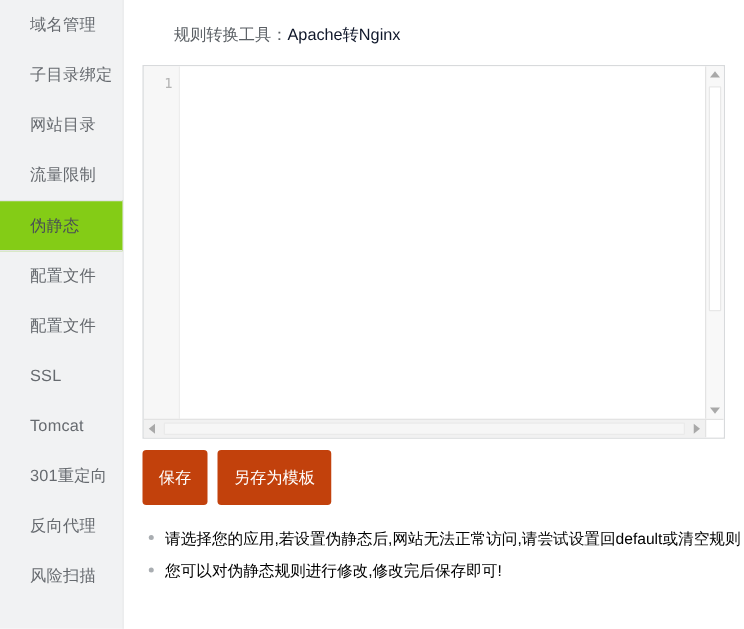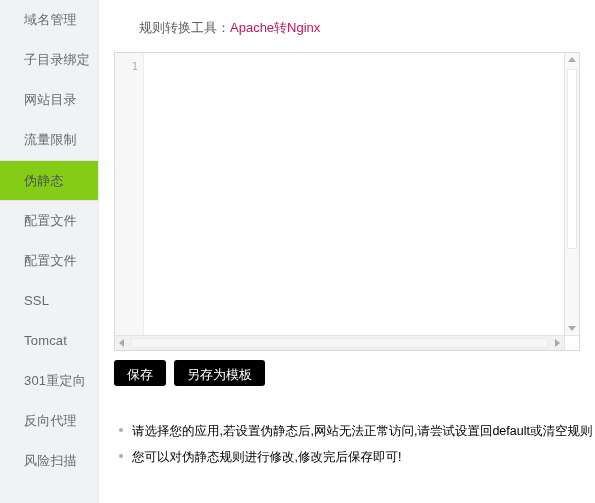--- a/index.html
+++ b/index.html
@@ -99,21 +99,21 @@
     border-top: 5px solid #5f6368;
   }
   .tool-label {
     margin-left: 25px;
     font-size: 13px;
     color: #5a5f64;
     white-space: nowrap;
   }
   .tool-link {
     font-size: 13px;
-    color: #be185d;
+    color: #0f172a;
     text-decoration: none;
     white-space: nowrap;
     cursor: pointer;
   }
 
   
   .editor-frame {
     position: absolute;
     left: 14px;
     top: 52px;
@@ -247,27 +247,27 @@
 
   
   .btn-row {
     position: absolute;
     left: 14px;
     top: 360px;
     display: flex;
     gap: 8px;
   }
   .btn {
-    background: #000000;
+    background: #c2410c;
     color: #ffffff;
     font-size: 13px;
     border: none;
     border-radius: 3px;
     padding: 0 13px;
-    height: 26px;
+    height: 44px;
     line-height: 30px;
     cursor: pointer;
     font-family: "Liberation Sans", "DejaVu Sans", sans-serif;
     white-space: nowrap;
   }
 
   
   .notes {
     position: absolute;
     left: 14px;

